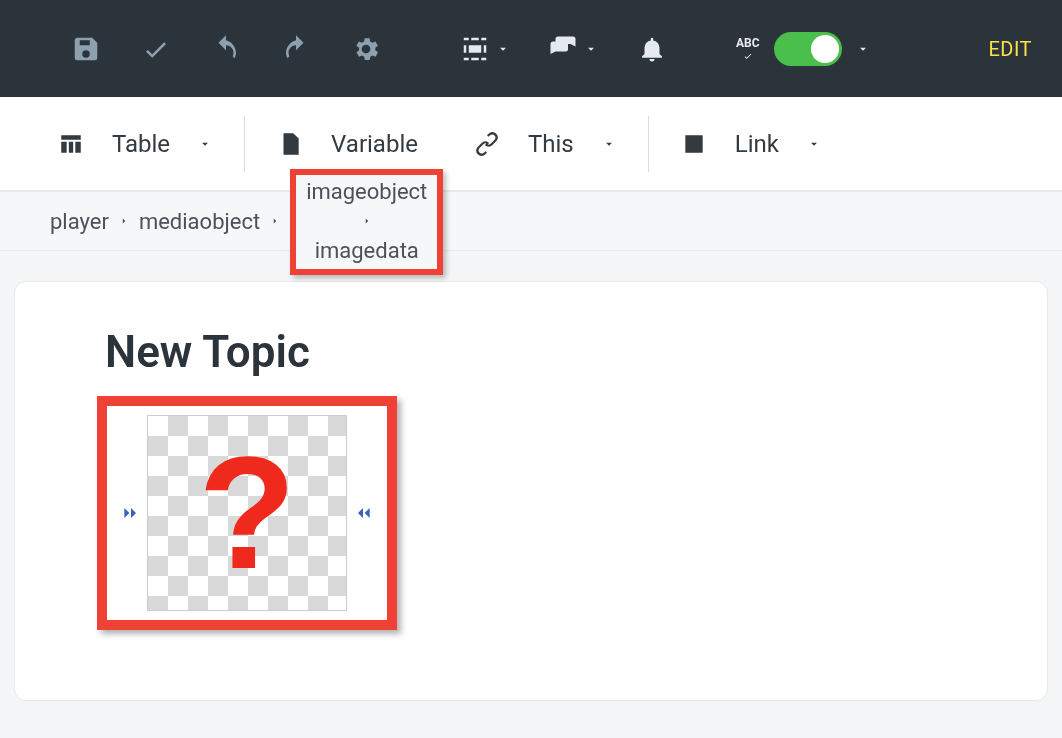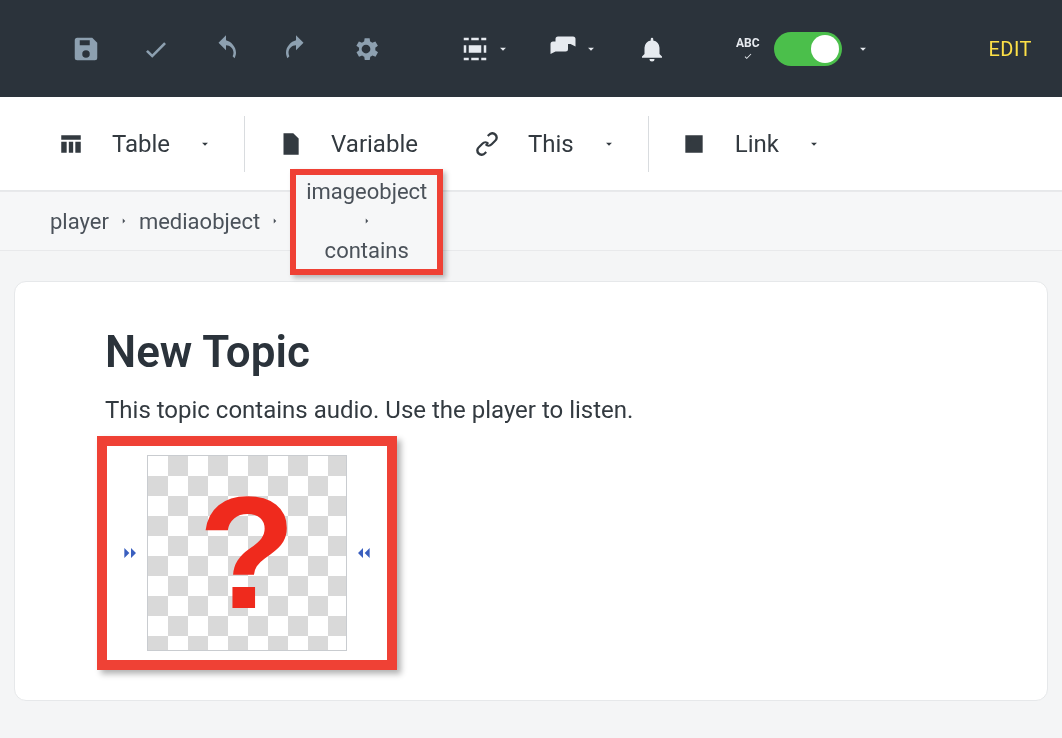--- a/index.html
+++ b/index.html
@@ -285,28 +285,27 @@
     </svg>
   <span class="bc-item">mediaobject</span>
   <svg class="bc-caret" viewBox="0 0 24 24">
       <path d="M9 6l6 6-6 6z"></path>
     </svg>
   <span class="bc-highlight">
     <span class="bc-item">imageobject</span>
     <svg class="bc-caret" viewBox="0 0 24 24">
         <path d="M9 6l6 6-6 6z"></path>
       </svg>
-    <span class="bc-item">contains</span>
+    <span class="bc-item">imagedata</span>
   </span>
 </div>
 
 <div class="editor-area">
   <div class="doc-card">
     <h1 class="doc-title">New Topic</h1>
-    <p class="doc-para">This topic contains audio. Use the player to listen.</p>
 
     <div class="media-highlight">
       <div class="arrow-handle">
         <svg viewBox="0 0 24 24">
             <path d="M4 6l6 6-6 6V6zm8 0l6 6-6 6V6z"></path>
           </svg>
       </div>
       <div class="media-box">
         <span class="qmark">?</span>
       </div>

